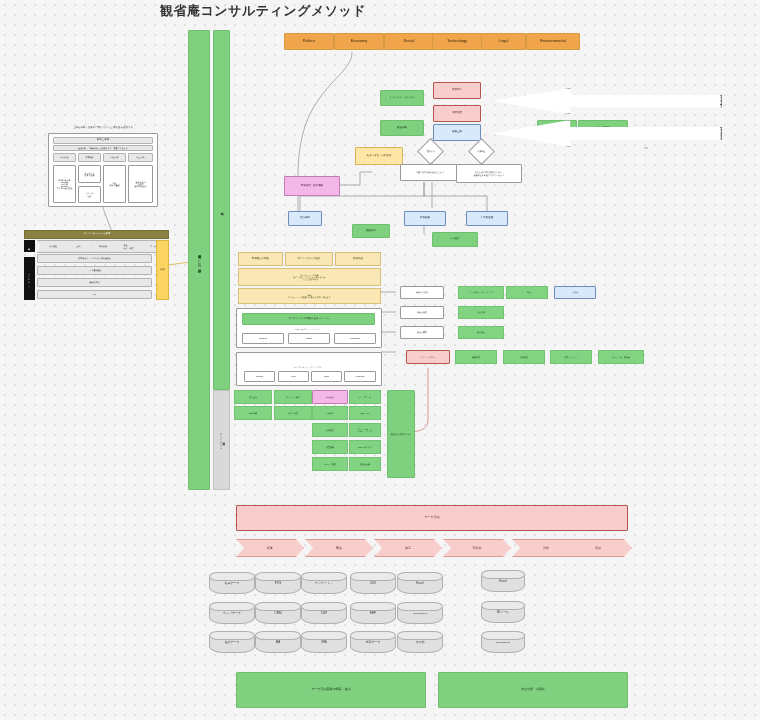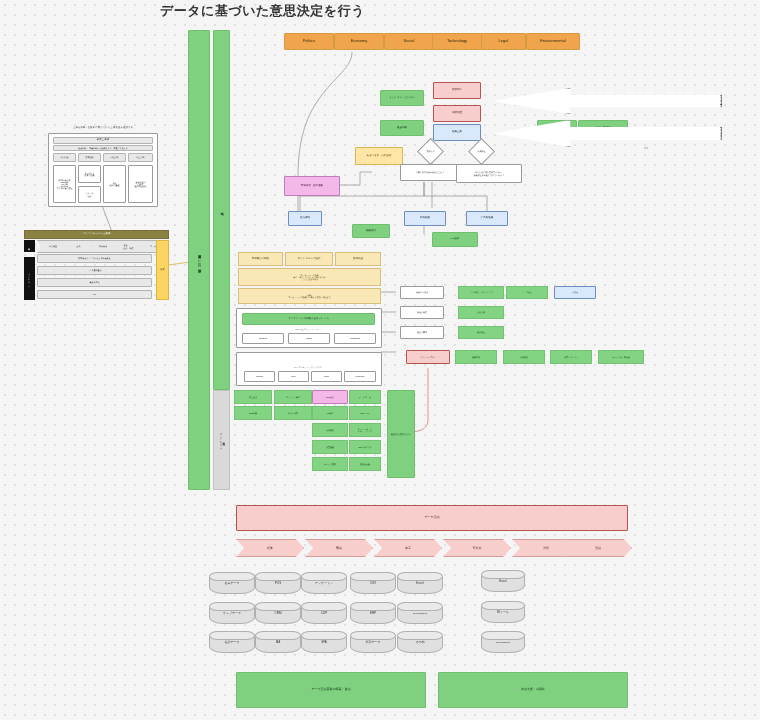--- a/index.html
+++ b/index.html
@@ -50,21 +50,21 @@
   .larrow{position:absolute;background:#fff;border:1px solid #9a9a9a;
        clip-path:polygon(0 50%, 34% 0, 34% 26%, 100% 26%, 100% 74%, 34% 74%, 34% 100%);
        display:flex;align-items:center;justify-content:center;padding-left:30%;box-sizing:border-box;}
   svg.links{position:absolute;inset:0;width:760px;height:720px;pointer-events:none;}
 </style>
 </head>
 <body>
 
 <div class="canvas">
 
-  <div class="n title" style="left:160px;top:2px;width:300px;height:18px;justify-content:flex-start">データに基づいた意思決定を行う</div>
+  <div class="n title" style="left:160px;top:2px;width:300px;height:18px;justify-content:flex-start">観省庵コンサルティングメソッド</div>
 
   <svg class="links">
     <path d="M352,52 C352,70 330,78 312,110 C300,132 298,158 298,176" fill="none" stroke="#9a9a9a" stroke-width="0.8"></path>
     <path d="M340,185 L360,185 L360,172 L372,172" fill="none" stroke="#9a9a9a" stroke-width="0.8"></path>
     <path d="M298,196 L298,212" fill="none" stroke="#9a9a9a" stroke-width="0.8"></path>
     <path d="M432,138 L432,146" fill="none" stroke="#9a9a9a" stroke-width="0.8"></path>
     <path d="M432,158 L432,166" fill="none" stroke="#9a9a9a" stroke-width="0.8"></path>
     <path d="M481,138 L481,146" fill="none" stroke="#9a9a9a" stroke-width="0.8"></path>
     <path d="M481,158 L481,166" fill="none" stroke="#9a9a9a" stroke-width="0.8"></path>
     <path d="M432,182 L432,196 L432,208" fill="none" stroke="#9a9a9a" stroke-width="0.8"></path>

